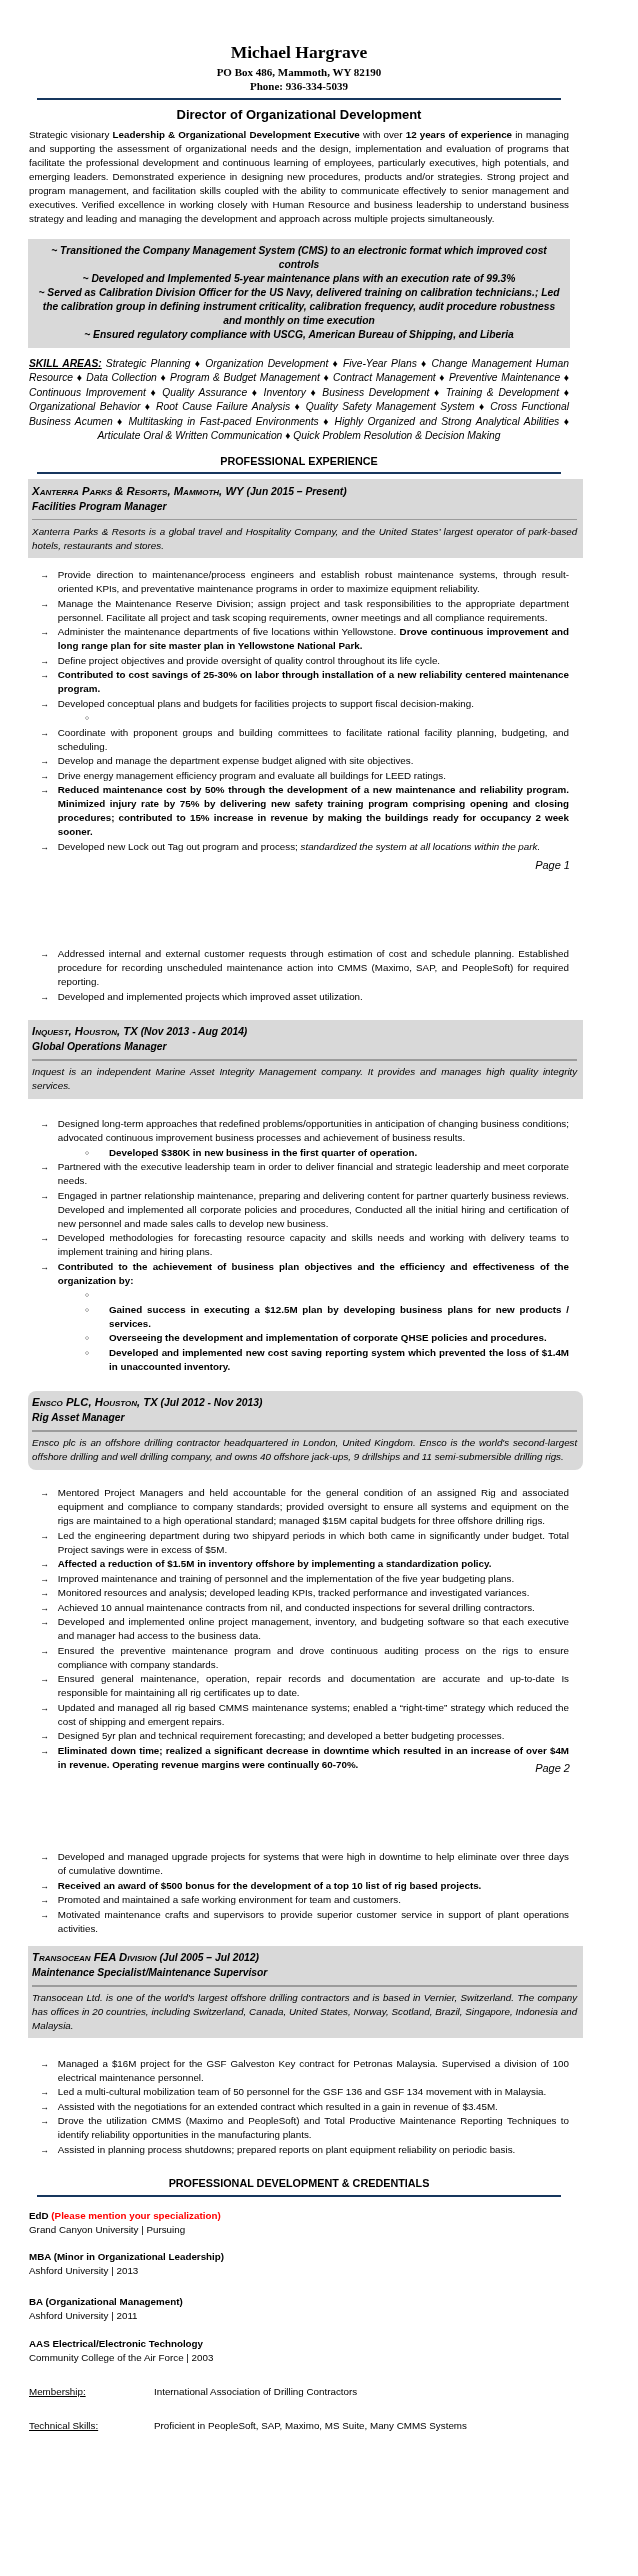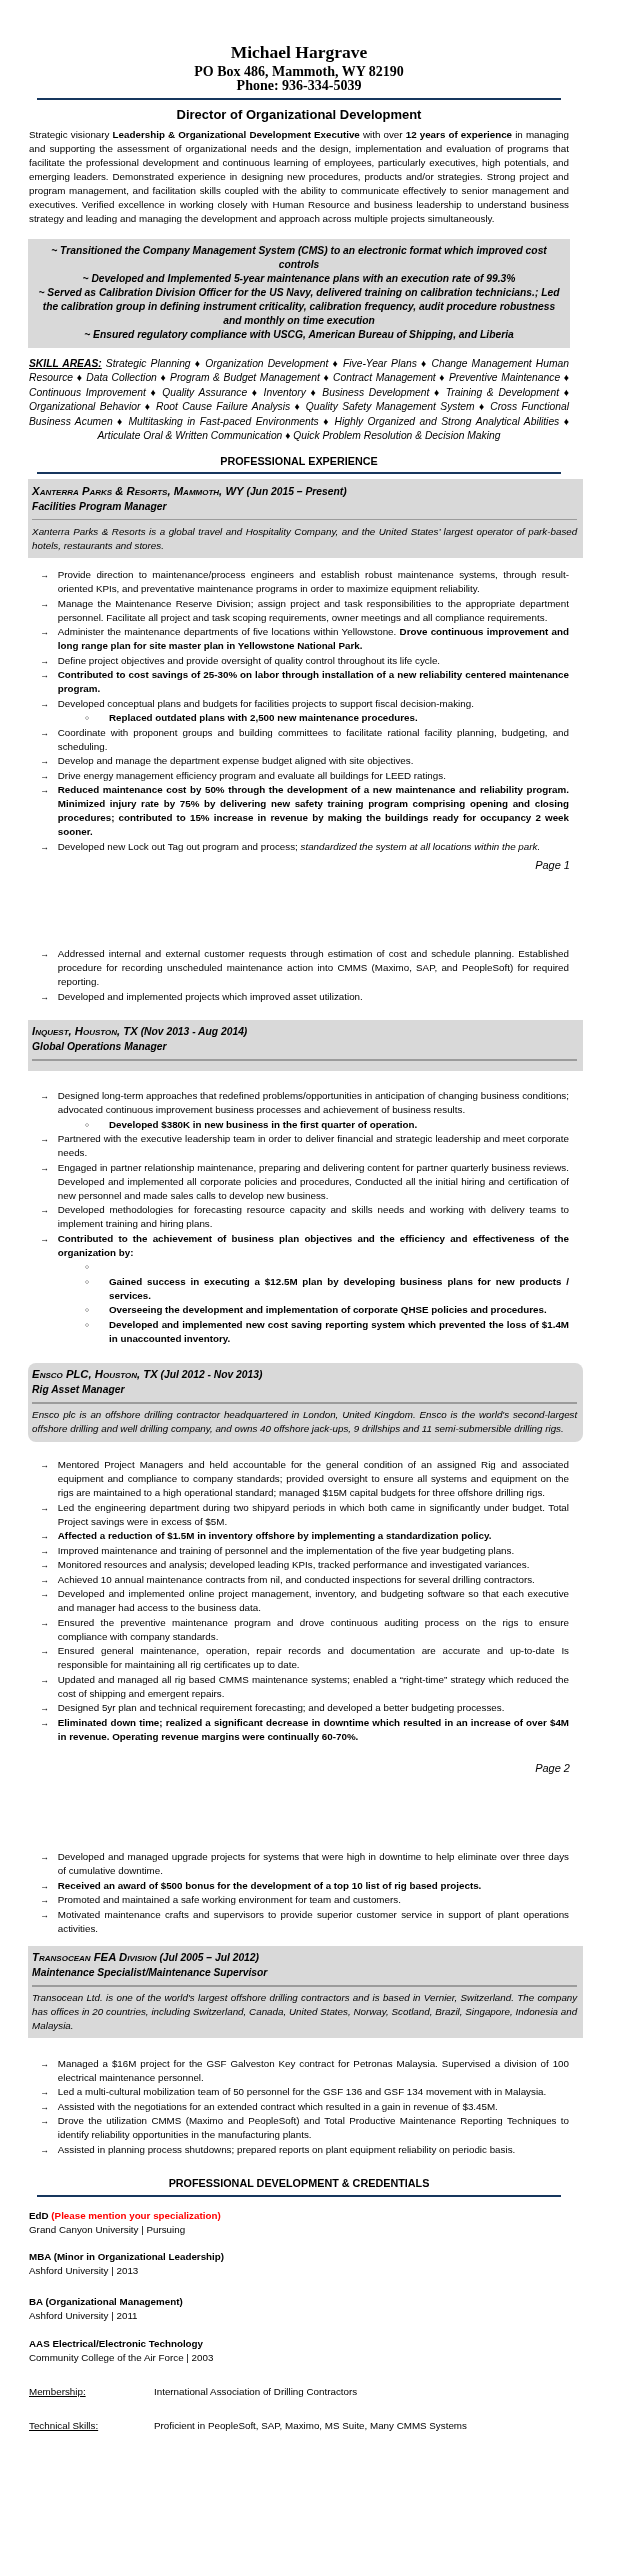--- a/index.html
+++ b/index.html
@@ -3,21 +3,21 @@
 <meta charset="utf-8">
 <style>
   html,body{margin:0;padding:0;background:#ffffff;}
   body{width:639px;font-family:"Liberation Sans",sans-serif;color:#000;}
   .page{position:relative;width:598px;height:903px;box-sizing:border-box;overflow:hidden;background:#fff;}
   .content{margin:0 29px;}
 
   
   .hdr{padding-top:40px;text-align:center;font-family:"Liberation Serif",serif;font-weight:bold;}
   .hdr .name{font-size:17.5px;line-height:25px;}
-  .hdr .addr{font-size:14px;line-height:14.4px;font-family:Liberation Serif, serif;}
+  .hdr .addr{font-size:11px;line-height:14.4px;font-family:Liberation Serif, serif;}
   .rule-navy{height:2.1px;background:#17365d;margin:4.1px 7.7px 0 7.7px;border:0;}
   .doc-title{margin-top:7.2px;text-align:center;font-size:13px;line-height:15.5px;font-weight:bold;}
 
   
   .para{font-size:9.8px;line-height:14px;text-align:justify;margin-top:5.2px;}
   .bold{font-weight:bold;}
   .ital{font-style:italic;}
   .red{color:#ff0000;}
 
   
@@ -112,21 +112,20 @@
         <div class="bullet">
           <span class="marker">→</span>
           <div class="btext"><span class="bold">Contributed to cost savings of 25-30% on labor through installation of a new reliability centered maintenance program.</span></div>
         </div>
         <div class="bullet">
           <span class="marker">→</span>
           <div class="btext"><span>Developed conceptual plans and budgets for facilities projects to support fiscal decision-making.</span></div>
         </div>
         <div class="bullet sub">
           <span class="marker">○</span>
-          <div class="btext"><span class="bold">Replaced outdated plans with 2,500 new maintenance procedures.</span></div>
         </div>
         <div class="bullet">
           <span class="marker">→</span>
           <div class="btext"><span>Coordinate with proponent groups and building committees to facilitate rational facility planning, budgeting, and scheduling.</span></div>
         </div>
         <div class="bullet">
           <span class="marker">→</span>
           <div class="btext"><span>Develop and manage the department expense budget aligned with site objectives.</span></div>
         </div>
         <div class="bullet">
@@ -156,20 +155,21 @@
         <div class="bullet">
           <span class="marker">→</span>
           <div class="btext"><span>Developed and implemented projects which improved asset utilization.</span></div>
         </div>
       </div>
 
     <div class="job-block" style="margin-top:16.5px;">
       <div class="job-company"><span class="co">Inquest, Houston, TX</span> <span>(Nov 2013 - Aug 2014)</span></div>
       <div class="job-role">Global Operations Manager</div>
       <div class="job-divider"></div>
+      <div class="job-desc">Inquest is an independent Marine Asset Integrity Management company. It provides and manages high quality integrity services.</div>
     </div>
 
     <div class="bullets" style="margin-top:18.5px;">
         <div class="bullet">
           <span class="marker">→</span>
           <div class="btext"><span>Designed long-term approaches that redefined problems/opportunities in anticipation of changing business conditions; advocated continuous improvement business processes and achievement of business results.</span></div>
         </div>
         <div class="bullet sub">
           <span class="marker">○</span>
           <div class="btext"><span class="bold">Developed $380K in new business in the first quarter of operation.</span></div>

